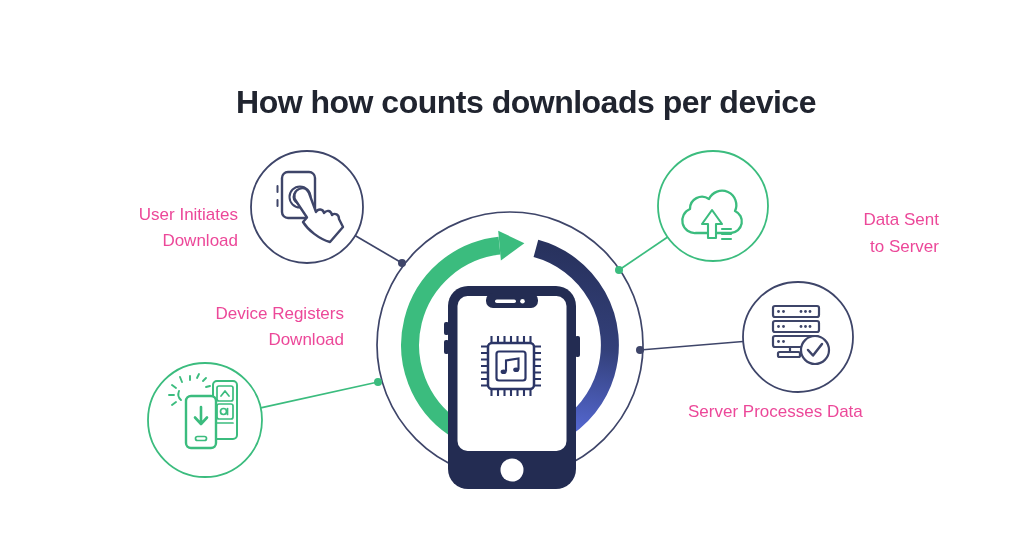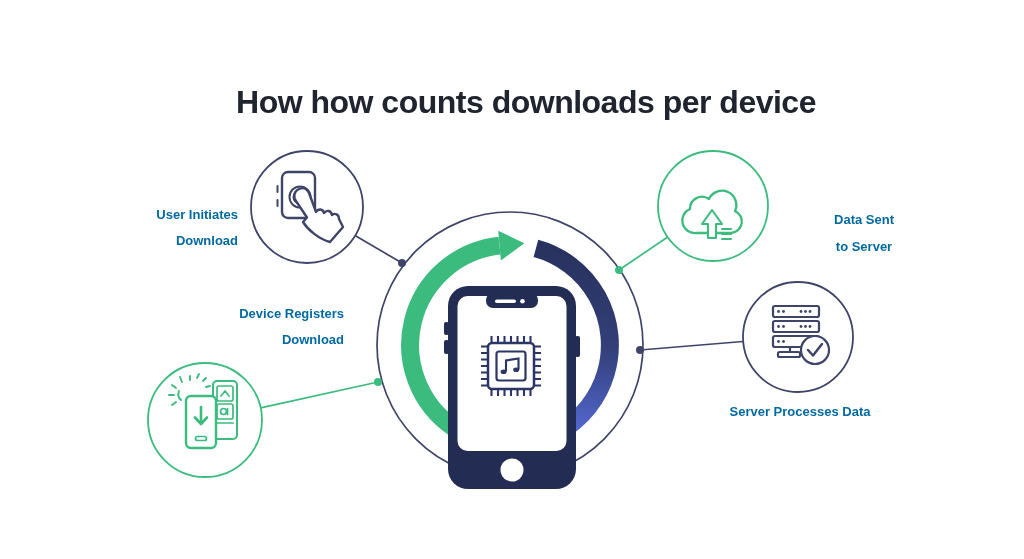--- a/index.html
+++ b/index.html
@@ -8,27 +8,27 @@
     font-family:"Liberation Sans", sans-serif;color:#1e2330;
   }
   .canvas{position:absolute;inset:0;}
   svg.diagram{position:absolute;left:0;top:0;}
   .page-title{
     position:absolute;left:0;top:70px;width:1024px;margin:14px;
     text-align:center;font-size:32px;font-weight:700;letter-spacing:-0.5px;
     color:#20242f;
   }
   .label{
-    position:absolute;font-size:13px;font-weight:700;line-height:26px;
-    white-space:pre-line;color:#0369a1;
+    position:absolute;font-size:17px;font-weight:400;line-height:26px;
+    white-space:pre-line;color:#ec4899;
   }
   .label.user-initiates{left:70px;top:202px;width:168px;text-align:right;}
   .label.device-registers{left:144px;top:301px;width:200px;text-align:right;}
-  .label.data-sent{left:789px;top:206px;width:150px;text-align:center;line-height:27px;}
-  .label.server-processes{left:688px;top:399px;width:224px;text-align:center;}
+  .label.data-sent{left:789px;top:206px;width:150px;text-align:right;line-height:27px;}
+  .label.server-processes{left:688px;top:399px;width:224px;text-align:left;}
 </style>
 </head>
 <body>
 
 <div class="canvas">
 
   <svg class="diagram" width="1024" height="559" viewBox="0 0 1024 559">
     <defs>
       <linearGradient id="blueGrad" gradientUnits="userSpaceOnUse" x1="536" y1="246" x2="505" y2="448">
         <stop offset="0" stop-color="#28325e"></stop>

